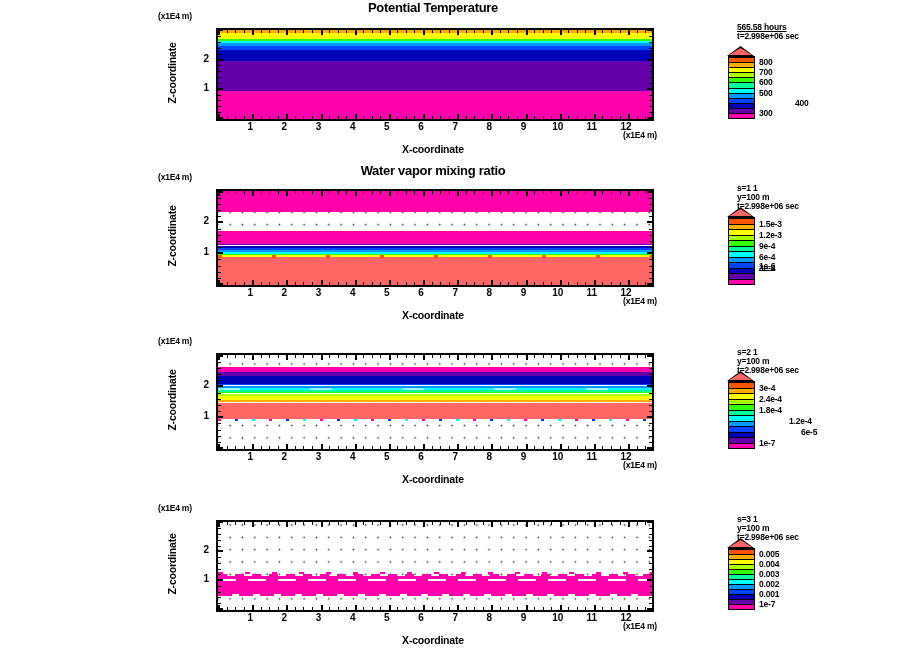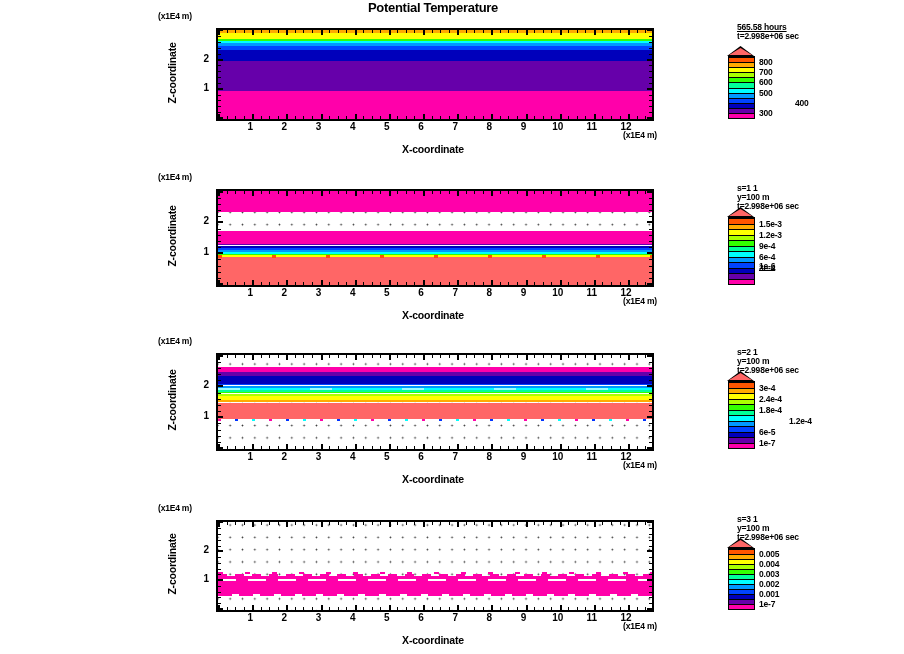--- a/index.html
+++ b/index.html
@@ -85,20 +85,21 @@
         <div class="cbseg" style="bottom: 55.92px; height: 5.08px; background: rgb(255, 85, 0);"></div>
       </div>
       <div class="small" style="left: 759px; top: 57.1px;">800</div>
       <div class="small" style="left: 759px; top: 67.3px;">700</div>
       <div class="small" style="left: 759px; top: 77.4px;">600</div>
       <div class="small" style="left: 759px; top: 87.6px;">500</div>
       <div class="small" style="left: 759px; top: 97.8px; margin-left: 36px;">400</div>
       <div class="small" style="left: 759px; top: 107.9px;">300</div>
     </div>
     <div class="panel">
+      <div class="ptitle" style="top: 163px;">Water vapor mixing ratio</div>
       <div class="small" style="left: 158px; top: 172px;">(x1E4 m)</div>
       <div class="axname zname" style="left: 172px; top: 236px;">Z-coordinate</div>
       <div class="plot" style="left: 216px; top: 189px; width: 434px; height: 94px;">
         <div class="band" style="top: 65.6px; height: 28.4px; background: rgb(255, 102, 102);"></div>
         <div class="band" style="top: 64.1px; height: 2.2px; background: rgb(255, 255, 0);"></div>
         <div class="band" style="top: 63.2px; height: 0.9px; background: rgb(51, 255, 0);"></div>
         <div class="band" style="top: 60.7px; height: 2.5px; background: rgb(0, 255, 255);"></div>
         <div class="band" style="top: 58.9px; height: 1.8px; background: rgb(0, 153, 255);"></div>
         <div class="band" style="top: 57px; height: 1.8px; background: rgb(0, 68, 255);"></div>
         <div class="band" style="top: 54.6px; height: 2.5px; background: rgb(0, 0, 187);"></div>
@@ -216,21 +217,21 @@
         <div class="cbseg" style="bottom: 38.5px; height: 5.5px; background: rgb(51, 255, 0);"></div>
         <div class="cbseg" style="bottom: 44px; height: 5.5px; background: rgb(170, 255, 0);"></div>
         <div class="cbseg" style="bottom: 49.5px; height: 5.5px; background: rgb(255, 255, 0);"></div>
         <div class="cbseg" style="bottom: 55px; height: 5.5px; background: rgb(255, 170, 0);"></div>
         <div class="cbseg" style="bottom: 60.5px; height: 5.5px; background: rgb(255, 85, 0);"></div>
       </div>
       <div class="small" style="left: 759px; top: 382.5px;">3e-4</div>
       <div class="small" style="left: 759px; top: 393.5px;">2.4e-4</div>
       <div class="small" style="left: 759px; top: 404.5px;">1.8e-4</div>
       <div class="small" style="left: 789px; top: 415.5px;">1.2e-4</div>
-      <div class="small" style="left: 759px; top: 426.5px;">6e-5</div>
+      <div class="small" style="left: 801px; top: 426.5px;">6e-5</div>
       <div class="small" style="left: 759px; top: 437.5px;">1e-7</div>
     </div>
     <div class="panel">
       <div class="small" style="left: 158px; top: 503px;">(x1E4 m)</div>
       <div class="axname zname" style="left: 172px; top: 564px;">Z-coordinate</div>
       <div class="plot" style="left: 216px; top: 520px; width: 434px; height: 88px;">
         <div class="band" style="top: 54px; height: 18.2px; background: rgb(255, 0, 170);"></div>
         <div class="speck" style="top: 52.2px; height: 2.3px; background: repeating-linear-gradient(90deg, rgb(255, 0, 170) 0px, rgb(255, 0, 170) 9px, transparent 9px, transparent 17px);"></div>
         <div class="speck" style="top: 50.2px; height: 2px; background: repeating-linear-gradient(90deg, rgb(255, 0, 170) 0px, rgb(255, 0, 170) 5px, transparent 5px, transparent 27px);"></div>
         <div class="speck" style="top: 71.8px; height: 2.3px; background: repeating-linear-gradient(90deg, rgb(255, 0, 170) 0px, rgb(255, 0, 170) 14px, transparent 14px, transparent 21px);"></div>

